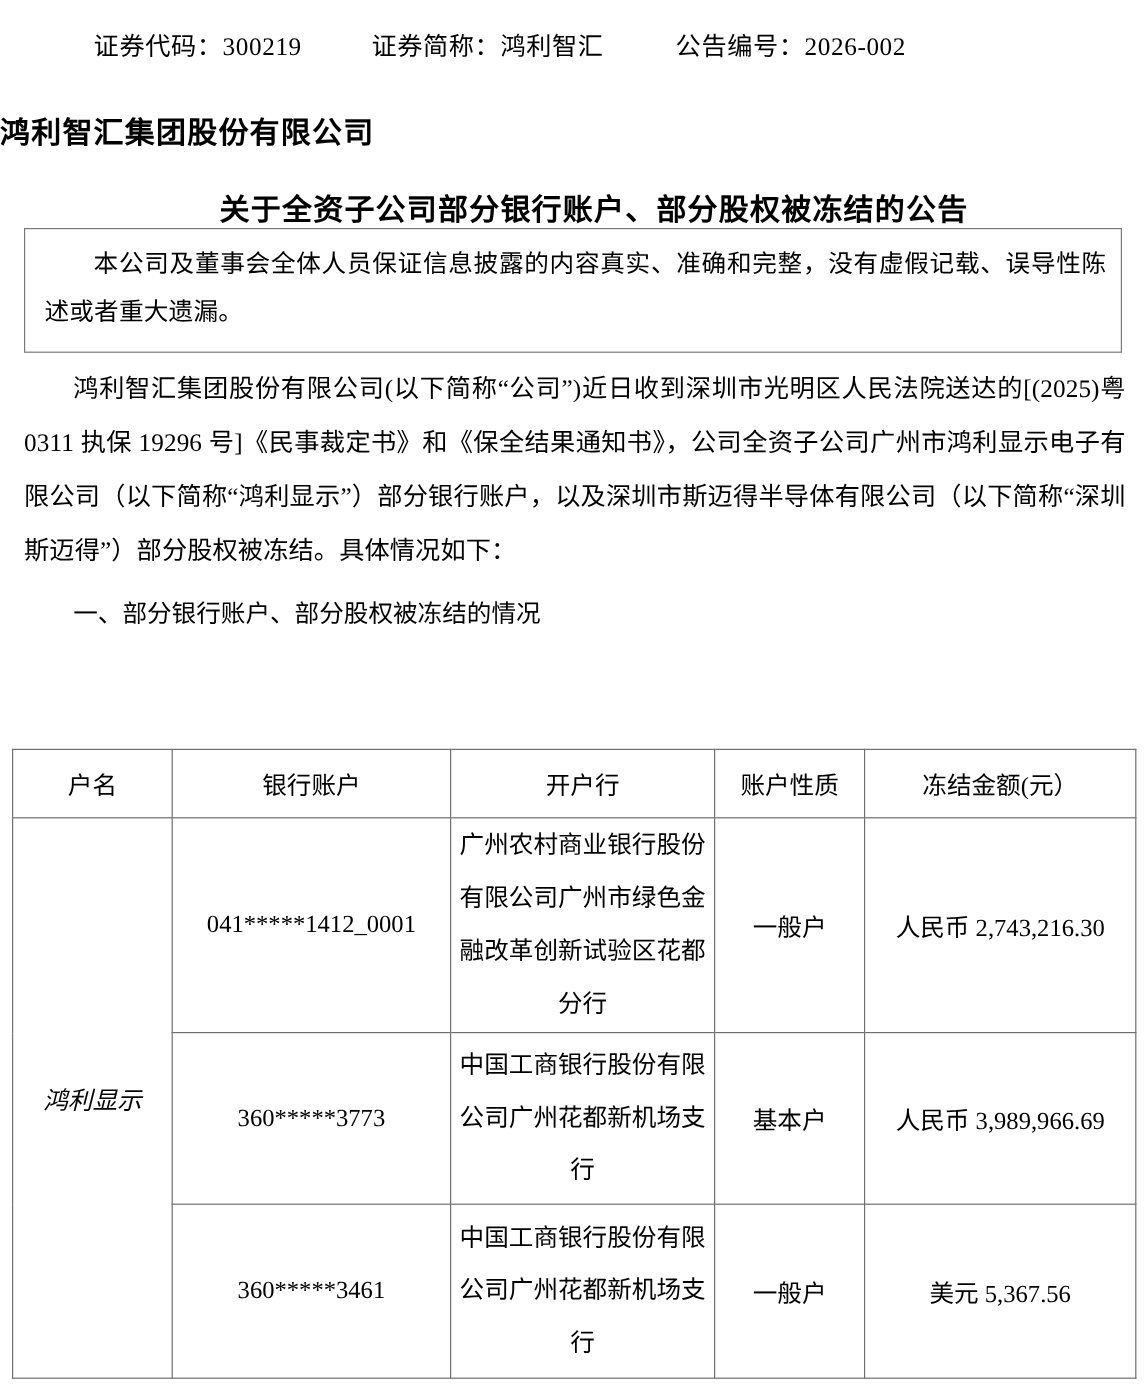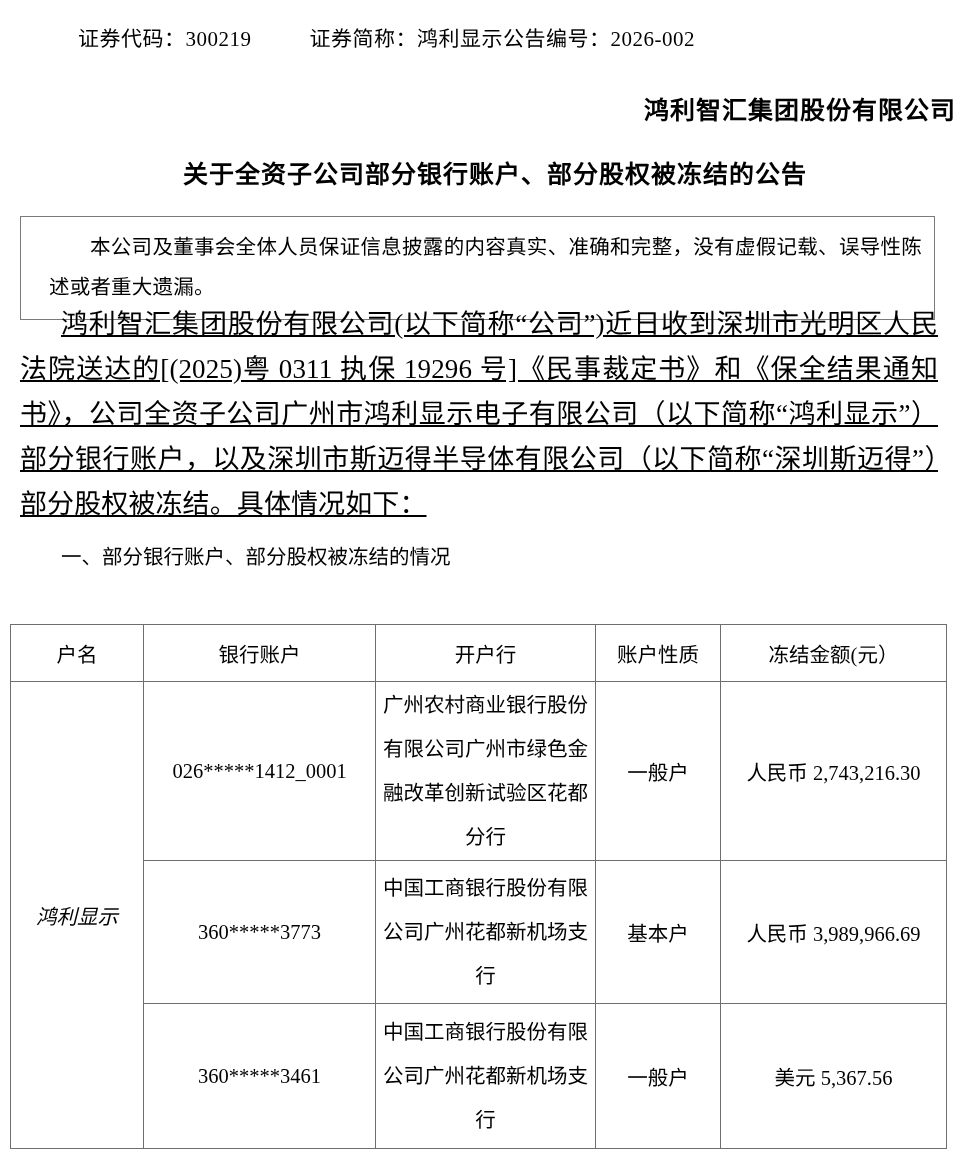--- a/index.html
+++ b/index.html
@@ -31,72 +31,71 @@
     padding: 22px 0 0 0;
     font-size: 21px;
     letter-spacing: 0.5px;
     white-space: nowrap;
   }
   .header-item {
     font-family: "Liberation Serif", "DejaVu Serif", serif;
   }
   .hdr-1 { margin-left: 78px; }
   .hdr-2 { margin-left: 58px; }
-  .hdr-3 { }
+  .hdr-3 { margin-left: 60px; }
 
   
   .title-main {
-    text-align: right;
+    text-align: left;
     font-size: 25px;
     font-weight: bold;
     letter-spacing: 1px;
     margin-top: 38px;
   }
   .title-sub {
     text-align: center;
     font-size: 25px;
     font-weight: bold;
     letter-spacing: 1px;
     margin-top: 28px;
     padding-left: 34px;
   }
 
   
   .disclaimer-box {
     position: absolute;
     left: 20px;
-    top: 216px;
+    top: 190px;
     width: 915px;
     box-sizing: border-box;
     border: 1px solid #7a7a7a;
-    padding: 10px 12px 12px 28px;
+    padding: 10px 12px 12px 16px;
   }
   .disclaimer-text {
     font-size: 20.5px;
     line-height: 40px;
     text-indent: 41px;
     text-align: justify;
     letter-spacing: 0.2px;
   }
 
   
   .body-area {
     position: absolute;
     left: 20px;
     top: 302px;
     width: 918px;
   }
   .para {
-    font-size: 27px;
+    font-size: 21px;
     line-height: 45px;
     text-indent: 41px;
     text-align: justify;
     text-justify: inter-ideograph;
     letter-spacing: 0.1px;
-    text-decoration: underline;
   }
   .heading-1 {
     font-size: 20.5px;
     line-height: 45px;
     font-weight: normal;
     text-indent: 41px;
     margin-top: 8px;
   }
   .heading-2 {
     font-size: 20.5px;
@@ -147,21 +146,21 @@
   td.name-cell { font-size: 20.5px; font-style: italic; }
   td.amount-cell { white-space: nowrap; }
 </style>
 </head>
 <body>
 
 <div class="page">
 
   <div class="header-line">
     <span class="header-item hdr-1">证券代码：300219</span>
-    <span class="header-item hdr-2">证券简称：鸿利显示</span>
+    <span class="header-item hdr-2">证券简称：鸿利智汇</span>
     <span class="header-item hdr-3">公告编号：2026-002</span>
   </div>
 
   <div class="title-main">鸿利智汇集团股份有限公司</div>
   <div class="title-sub">关于全资子公司部分银行账户、部分股权被冻结的公告</div>
 
   <div class="disclaimer-box">
     <div class="disclaimer-text">本公司及董事会全体人员保证信息披露的内容真实、准确和完整，没有虚假记载、误导性陈述或者重大遗漏。</div>
   </div>
 
@@ -184,21 +183,21 @@
           <th>户名</th>
           <th>银行账户</th>
           <th>开户行</th>
           <th>账户性质</th>
           <th>冻结金额(元）</th>
         </tr>
       </thead>
       <tbody>
         <tr>
           <td class="name-cell" rowspan="3">鸿利显示</td>
-          <td class="row1">026*****1412_0001</td>
+          <td class="row1">041*****1412_0001</td>
           <td class="row1 bank-cell">广州农村商业银行股份有限公司广州市绿色金融改革创新试验区花都分行</td>
           <td class="row1">一般户</td>
           <td class="row1 amount-cell">人民币 2,743,216.30</td>
         </tr>
         <tr>
           <td class="row2">360*****3773</td>
           <td class="row2 bank-cell">中国工商银行股份有限公司广州花都新机场支行</td>
           <td class="row2">基本户</td>
           <td class="row2 amount-cell">人民币 3,989,966.69</td>
         </tr>

